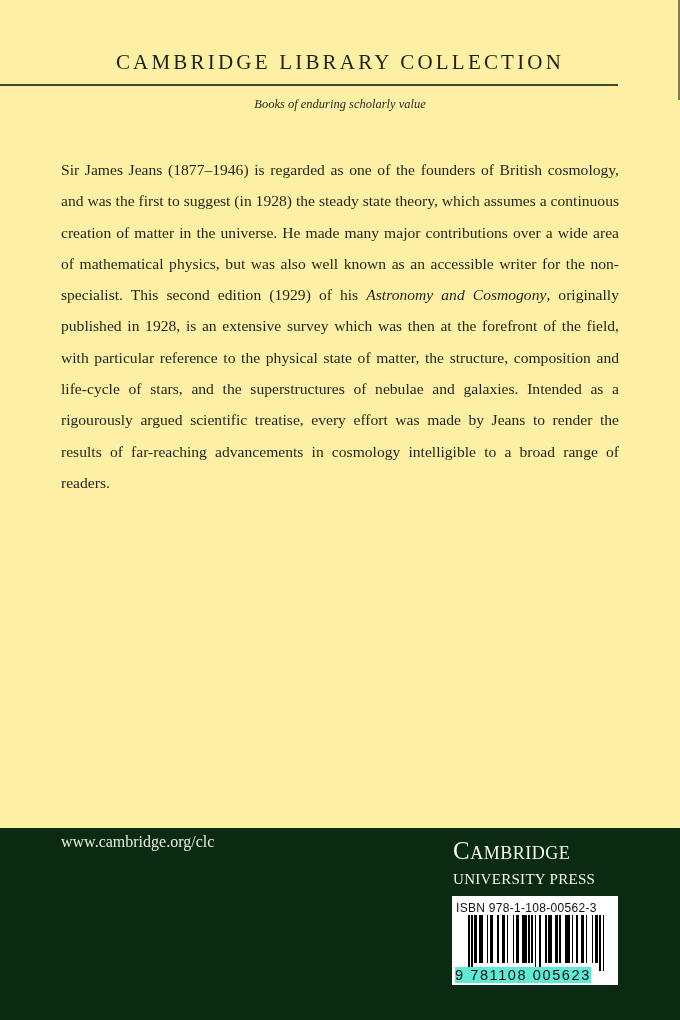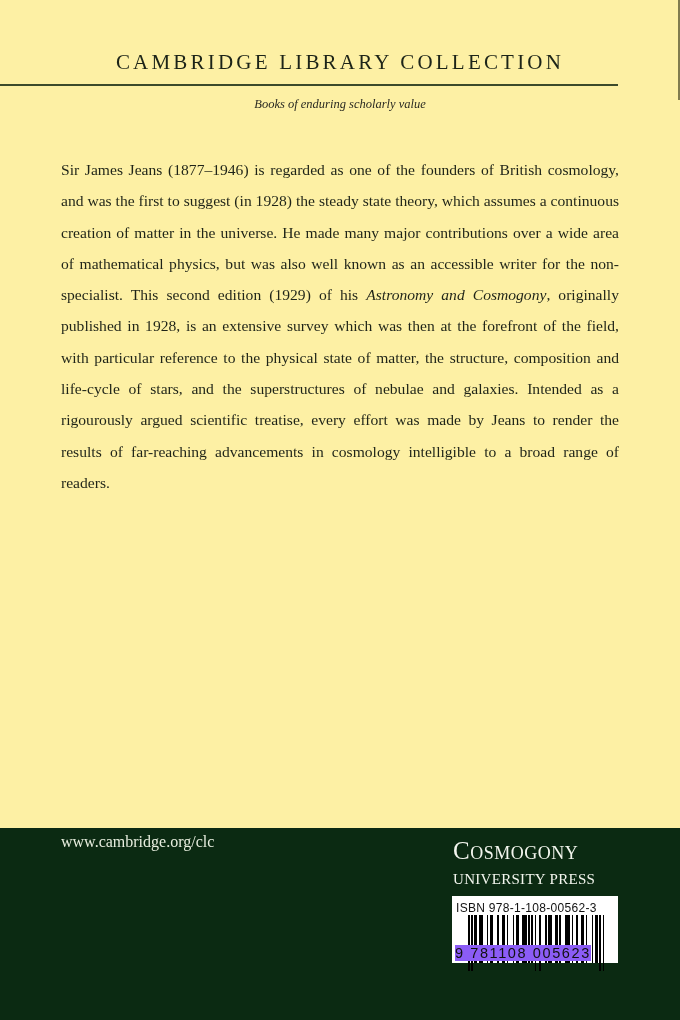--- a/index.html
+++ b/index.html
@@ -52,60 +52,60 @@
   .pub-press {
     font-size: 15px; font-weight: normal; letter-spacing: 0.3px; line-height: 18px;
     margin-top: 6px;
   }
   .pub-url {
     font-family: "Liberation Sans", "DejaVu Sans", sans-serif;
     font-size: 11.5px; font-weight: bold; margin-top: 7px;
   }
 
   .barcode-box {
-    position: absolute; left: 452px; top: 896px; width: 166px; height: 67px;
+    position: absolute; left: 452px; top: 896px; width: 166px; height: 89px;
     background: #ffffff; box-sizing: border-box; padding: 5px 4px;
   }
   .isbn-text {
     font-family: "Liberation Sans", "DejaVu Sans", sans-serif;
     font-size: 12px; color: #111; letter-spacing: 0.3px; line-height: 14px;
     white-space: nowrap;
   }
   .bars {
     position: absolute; left: 16px; top: 19px; width: 140px; height: 56px;
     display: flex; align-items: flex-start;
   }
   .bar { background: #000; height: 48px; }
   .bar.long { height: 56px; }
   .gap { height: 48px; }
   .ean-digits {
     position: absolute; left: 3px; bottom: 2px; width: 160px;
     font-family: "Liberation Sans", "DejaVu Sans", sans-serif;
     font-size: 14.5px; color: #111; letter-spacing: 1.6px; white-space: nowrap;
     line-height: 16px;
   }
-  .ean-digits span { background: #8b5cf6; }
+  .ean-digits span { background: #5eead4; }
 </style>
 </head>
 <body>
 
 <div class="cover">
   <div class="edge-line"></div>
 
   <div class="series-title">CAMBRIDGE LIBRARY COLLECTION</div>
   <div class="rule"></div>
   <div class="tagline">Books of enduring scholarly value</div>
 
   <p class="blurb"><span>Sir James Jeans (1877–1946) is regarded as one of the founders of British cosmology, and was the first to suggest (in 1928) the steady state theory, which assumes a continuous creation of matter in the universe. He made many major contributions over a wide area of mathematical physics, but was also well known as an accessible writer for the non-specialist. This second edition (1929) of his </span><em>Astronomy and Cosmogony</em><span>, originally published in 1928, is an extensive survey which was then at the forefront of the field, with particular reference to the physical state of matter, the structure, composition and life-cycle of stars, and the superstructures of nebulae and galaxies. Intended as a rigourously argued scientific treatise, every effort was made by Jeans to render the results of far-reaching advancements in cosmology intelligible to a broad range of readers.</span></p>
 
   <div class="footer"></div>
   <div class="series-url">www.cambridge.org/clc</div>
 
   <div class="publisher">
-    <div class="pub-name">Cosmogony</div>
+    <div class="pub-name">Cambridge</div>
     <div class="pub-press">UNIVERSITY PRESS</div>
     <div class="pub-url">www.cambridge.org</div>
   </div>
 
   <div class="barcode-box">
     <div class="isbn-text">ISBN 978-1-108-00562-3</div>
     <div class="bars" id="bars">
         <div class="bar long" style="width: 1.55px;"></div>
         <div class="gap" style="width: 1.55px;"></div>
         <div class="bar long" style="width: 1.55px;"></div>

